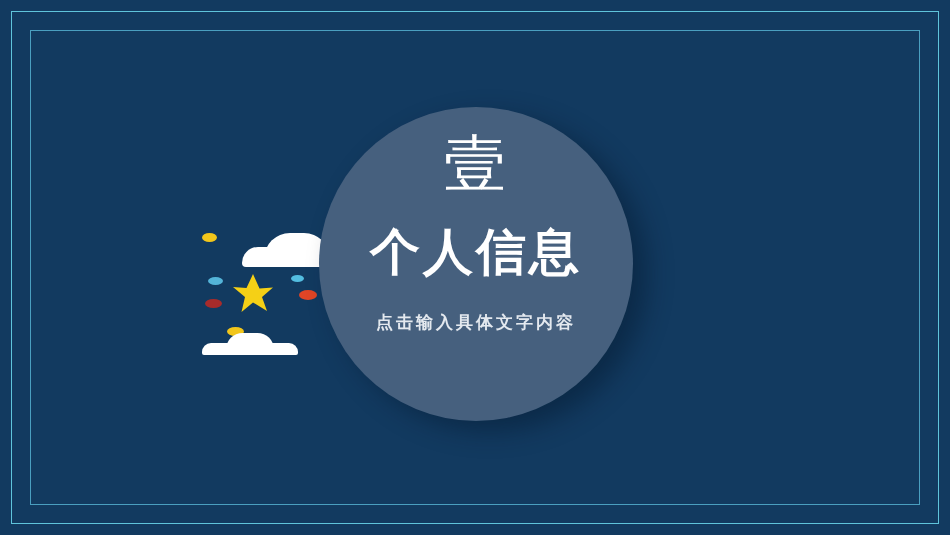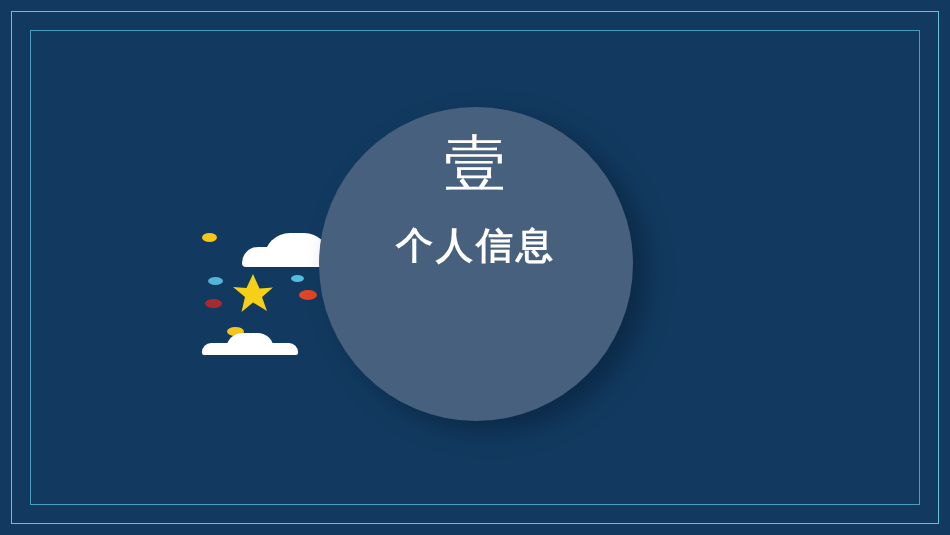--- a/index.html
+++ b/index.html
@@ -85,21 +85,21 @@
   .numeral {
     color: #ffffff;
     font-size: 62px;
     line-height: 1.0;
     letter-spacing: 2px;
     font-weight: 400;
     font-family: "DejaVu Sans", "Liberation Sans", sans-serif;
   }
   .main-title {
     color: #ffffff;
-    font-size: 37px;
+    font-size: 50px;
     font-weight: bold;
     letter-spacing: 3px;
     line-height: 1.0;
     margin-top: 32px;
     white-space: nowrap;
     font-family: "DejaVu Sans", "Liberation Sans", sans-serif;
   }
   .sub-title {
     color: #e4e9ef;
     font-size: 17px;
@@ -141,16 +141,17 @@
     <div class="cloud" style="left:18px; top:118px; width:104px; height:32px;">
       <div class="cloud-blob" style="left:28px; top:0px; width:48px; height:19px; border-radius:20px 20px 3px 3px;"></div>
       <div class="cloud-blob" style="left:4px; top:10px; width:96px; height:12px; border-radius:9px 9px 2px 2px;"></div>
     </div>
   </div>
 
   <div class="circle">
     <div class="circle-content">
       <div class="numeral">壹</div>
       <div class="main-title">个人信息</div>
+      <div class="sub-title">点击输入具体文字内容</div>
     </div>
   </div>
 
 </div>
 
 </body></html>

